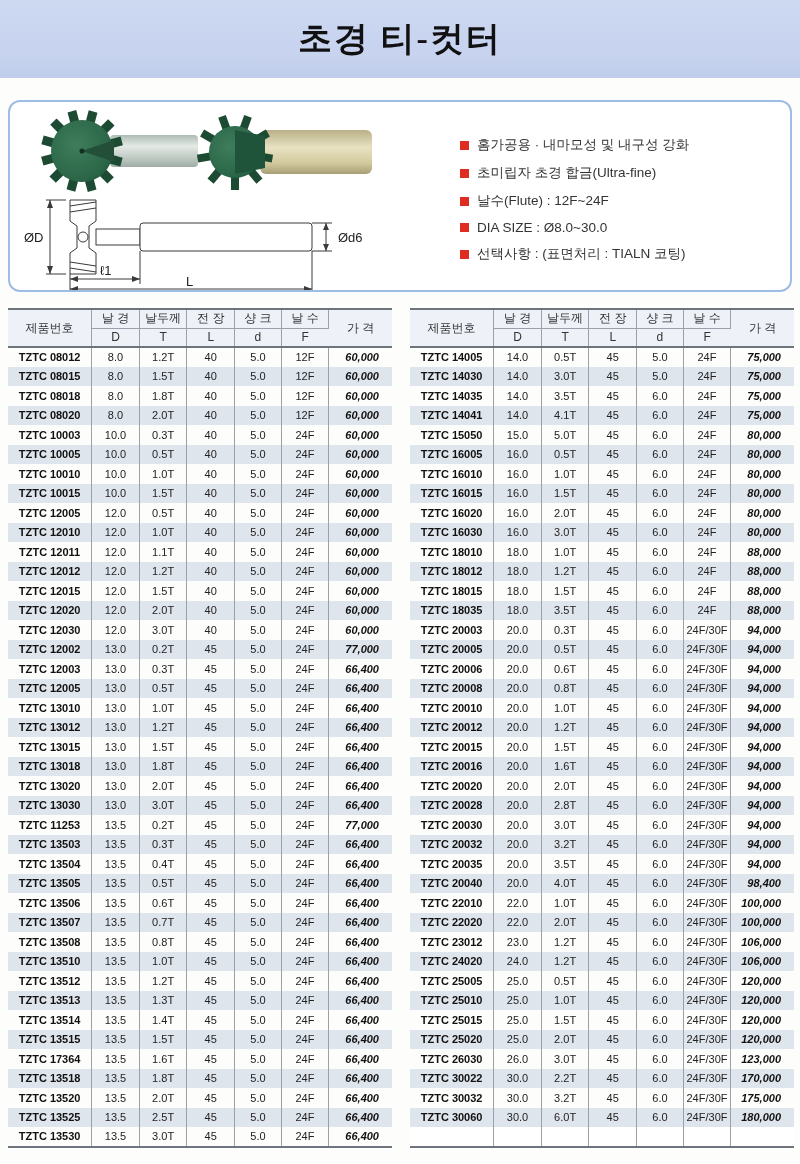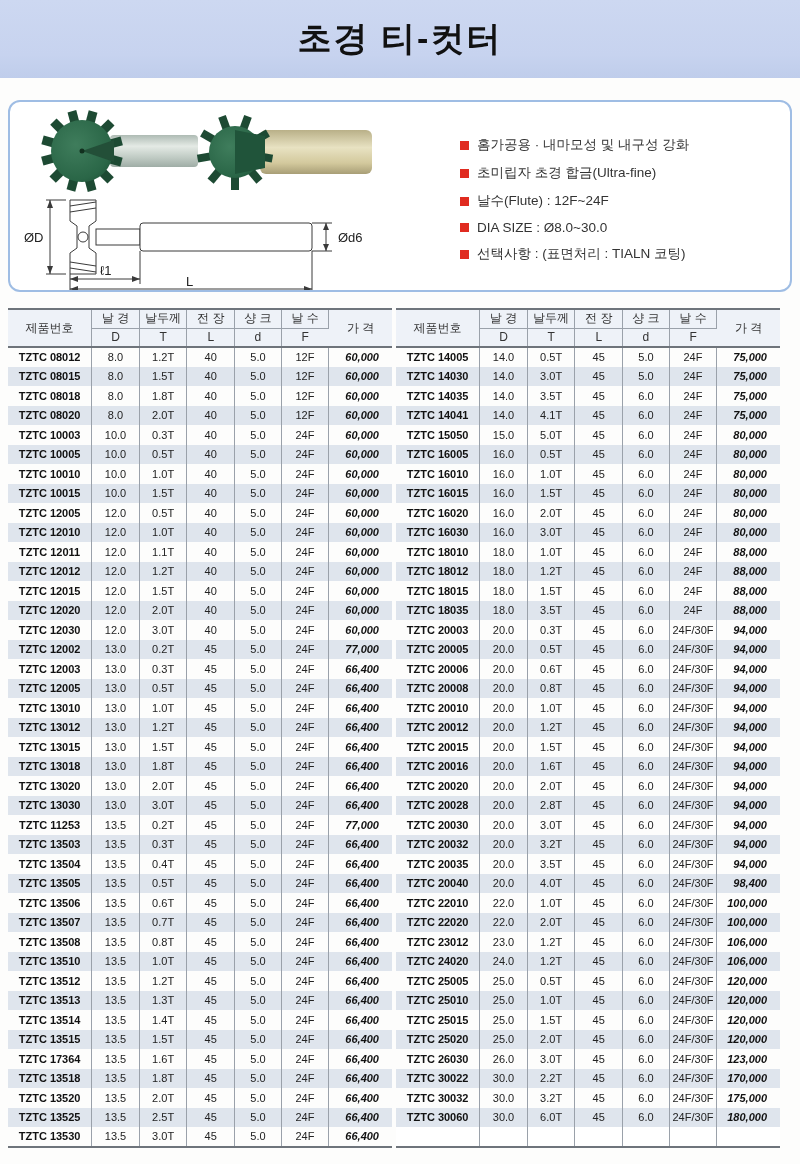--- a/index.html
+++ b/index.html
@@ -14,39 +14,40 @@
   }
   
   .title-band {
     height:78px; width:800px;
     background:linear-gradient(180deg,#cdd8f1 0%,#c7d3ef 70%,#bfcdeb 100%);
     display:flex; align-items:center; justify-content:center;
   }
   .title-band h1 {
     font-size:34px; font-weight:bold; color:#111;
     letter-spacing:2px;
+    font-family:Liberation Serif, serif;
   }
   
   .panel {
     position:absolute; left:8px; top:100px; width:784px; height:192px;
     background:#ffffff;
     border:2px solid #9fbde4; border-radius:12px;
   }
   .panel-inner { display:flex; height:100%; }
   .visuals { width:432px; position:relative; }
   .features {
     flex:1; padding:34px 10px 12px 18px;
     display:flex; flex-direction:column; gap:10px;
   }
   .feature-item { display:flex; align-items:center; gap:8px; font-size:13.5px; color:#333; }
   .bullet-sq { width:9px; height:9px; background:#e02b20; flex:0 0 auto; }
   
   .tables-wrap {
     position:absolute; left:8px; top:308px; width:786px;
-    display:flex; gap:4px;
+    display:flex; gap:18px;
   }
   table.spec {
     width:384px; border-collapse:collapse; table-layout:fixed;
     border-top:2px solid #6e747b; border-bottom:2px solid #6e747b;
     font-size:11px;
   }
   .spec th, .spec td {
     border-right:1px solid #9aa1aa;
     text-align:center; vertical-align:middle;
     height:19.5px; padding:0 2px;

